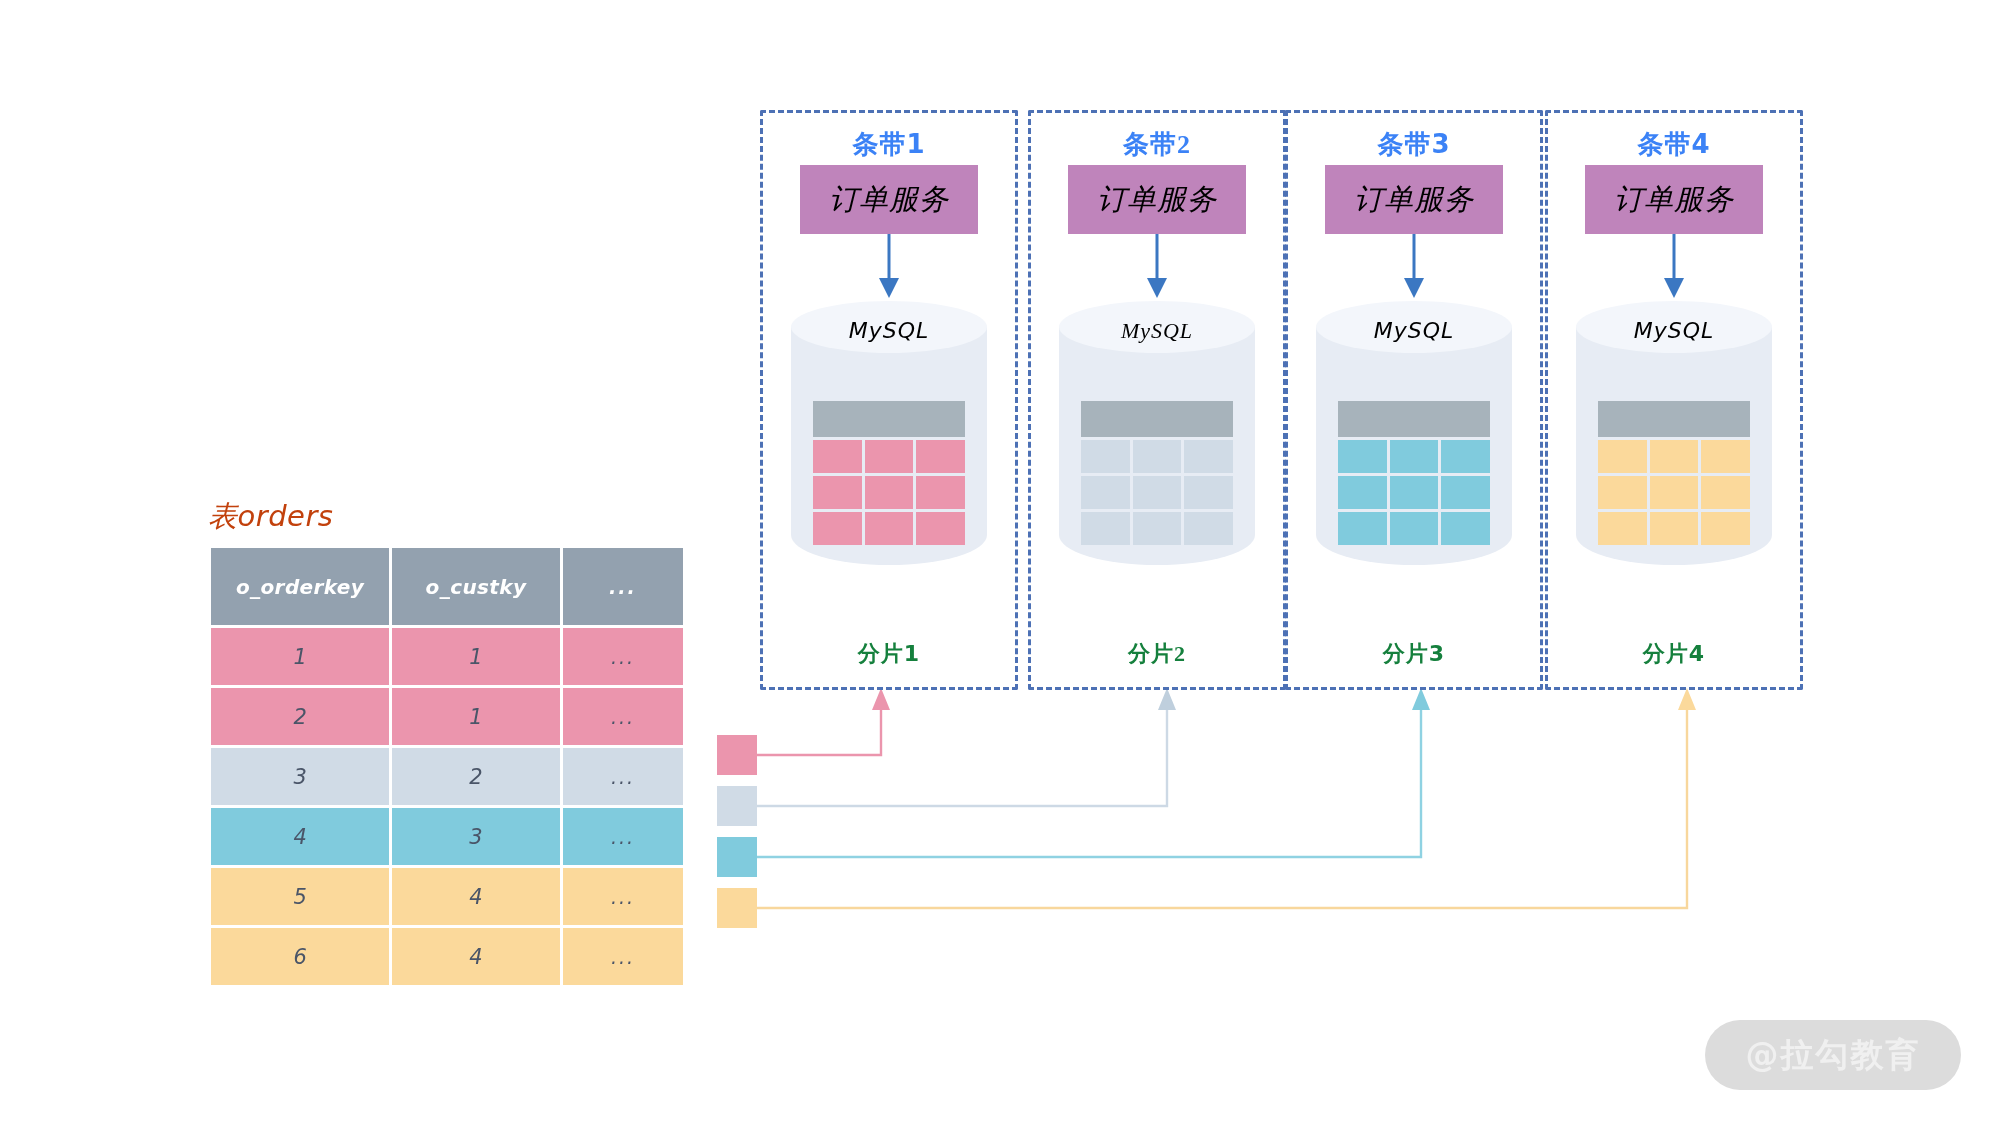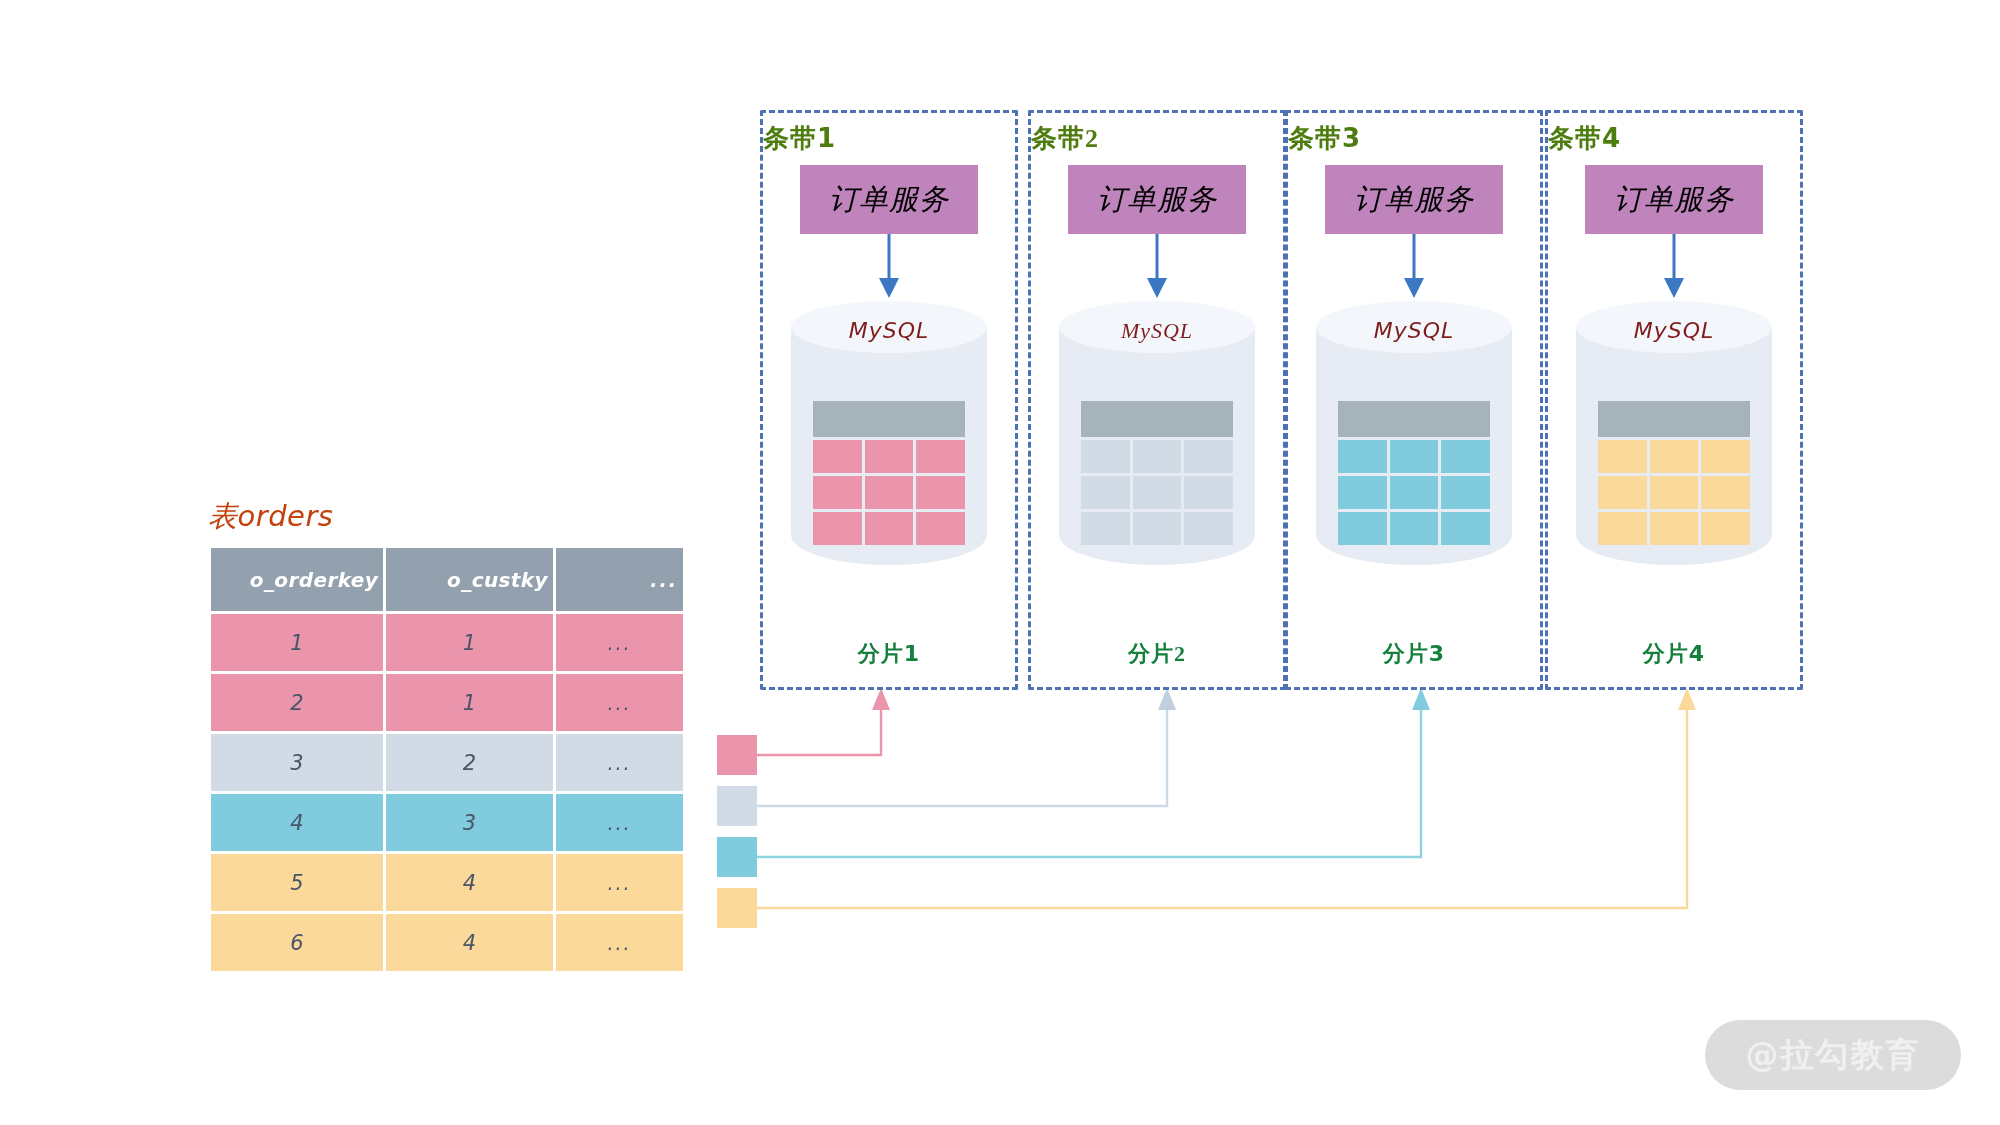--- a/index.html
+++ b/index.html
@@ -21,21 +21,21 @@
   #orders-table{
     position:absolute;left:208px;top:545px;
     width:478px;
     border-collapse:separate;border-spacing:3px;
   }
   #orders-table td{
     height:57px;padding:0;text-align:center;vertical-align:middle;
     font-style:italic;font-size:21px;color:#4a5568;
   }
   #orders-table th{
-    height:53px;padding:5px;text-align:right;vertical-align:middle;
+    height:53px;padding:12px;text-align:center;vertical-align:middle;
     background:#93a1af;color:#ffffff;
     font-style:italic;font-size:20px;font-weight:700;letter-spacing:.4px;
   }
   #orders-table .c0{width:170px;}
   #orders-table .c1{width:170px;}
   #orders-table .c2{width:138px;}
   td.sw-pink{background:#eb95ad;}
   td.sw-blue{background:#d0dbe6;}
   td.sw-cyan{background:#80cbdd;}
   td.sw-amber{background:#fbd99b;}
@@ -58,22 +58,22 @@
     border:3px dashed #4d71b5;border-radius:2px;
     box-sizing:border-box;
   }
   #sp0{left:760px;}
   #sp1{left:1028px;font-family:Liberation Serif, serif;}
   #sp2{left:1285px;}
   #sp3{left:1545px;}
   #sp3{width:258px;}
 
   .stripe-title{
-    position:absolute;left:0;right:0;top:8px;
-    font-size:26px;font-weight:700;color:#4d7c0f;font-style:normal;
+    position:absolute;left:0;right:0;top:14px;text-align:center;
+    font-size:26px;font-weight:700;color:#3b82f6;font-style:normal;
     letter-spacing:1px;
   }
   .shard-label{
     position:absolute;left:0;right:0;bottom:18px;text-align:center;
     font-size:22px;font-weight:700;color:#15803d;letter-spacing:1px;
   }
   .svc-box{
     position:absolute;left:50%;transform:translateX(-50%);top:52px;
     width:178px;height:69px;background:#bf84bb;
     display:flex;align-items:center;justify-content:center;
@@ -92,21 +92,21 @@
   .cyl-body{
     position:absolute;left:0;top:26px;width:196px;height:238px;
     background:#e7ecf4;border-radius:0 0 98px 98px/0 0 30px 30px;
   }
   .cyl-top{
     position:absolute;left:0;top:0;width:196px;height:52px;
     background:#f3f6fb;border-radius:50%;
   }
   .cyl-label{
     position:absolute;left:0;right:0;top:17px;text-align:center;
-    font-size:22px;font-style:italic;color:#7f1d1d;letter-spacing:1px;
+    font-size:22px;font-style:italic;color:#000000;letter-spacing:1px;
   }
   .mini-table{
     position:absolute;left:22px;top:100px;width:152px;
   }
   .mini-head{height:36px;background:#a7b3bb;margin-bottom:3px;}
   .mini-row{display:flex;gap:3px;margin-bottom:3px;height:33px;}
   .mini-cell{flex:1;}
   .mc-pink{background:#eb95ad;}
   .mc-blue{background:#d0dbe6;}
   .mc-cyan{background:#80cbdd;}

